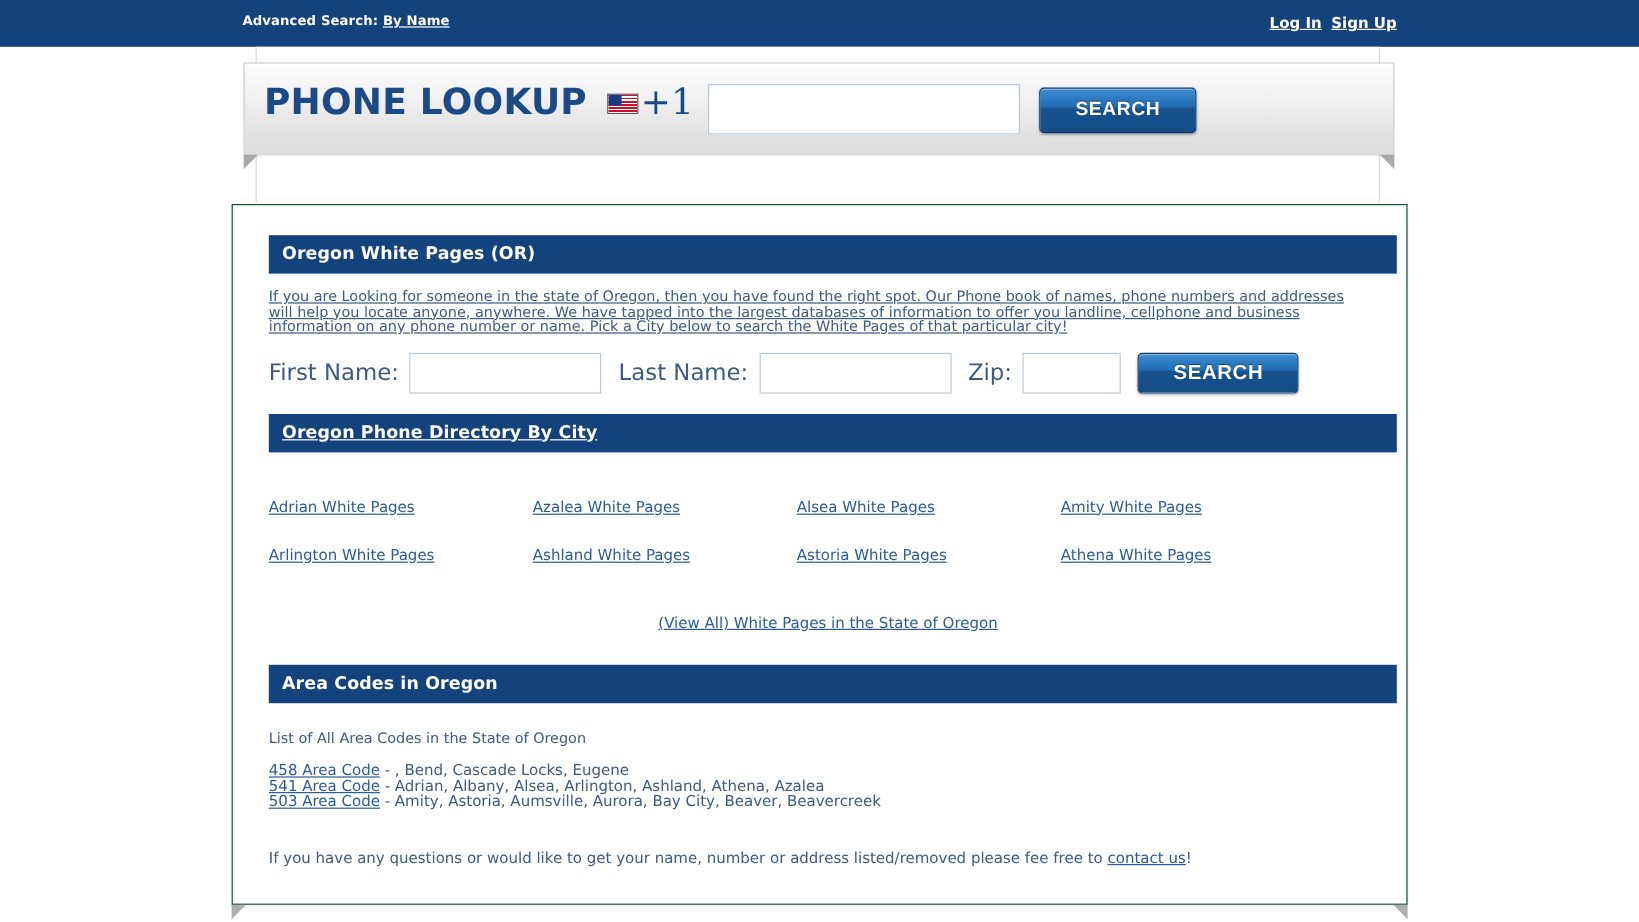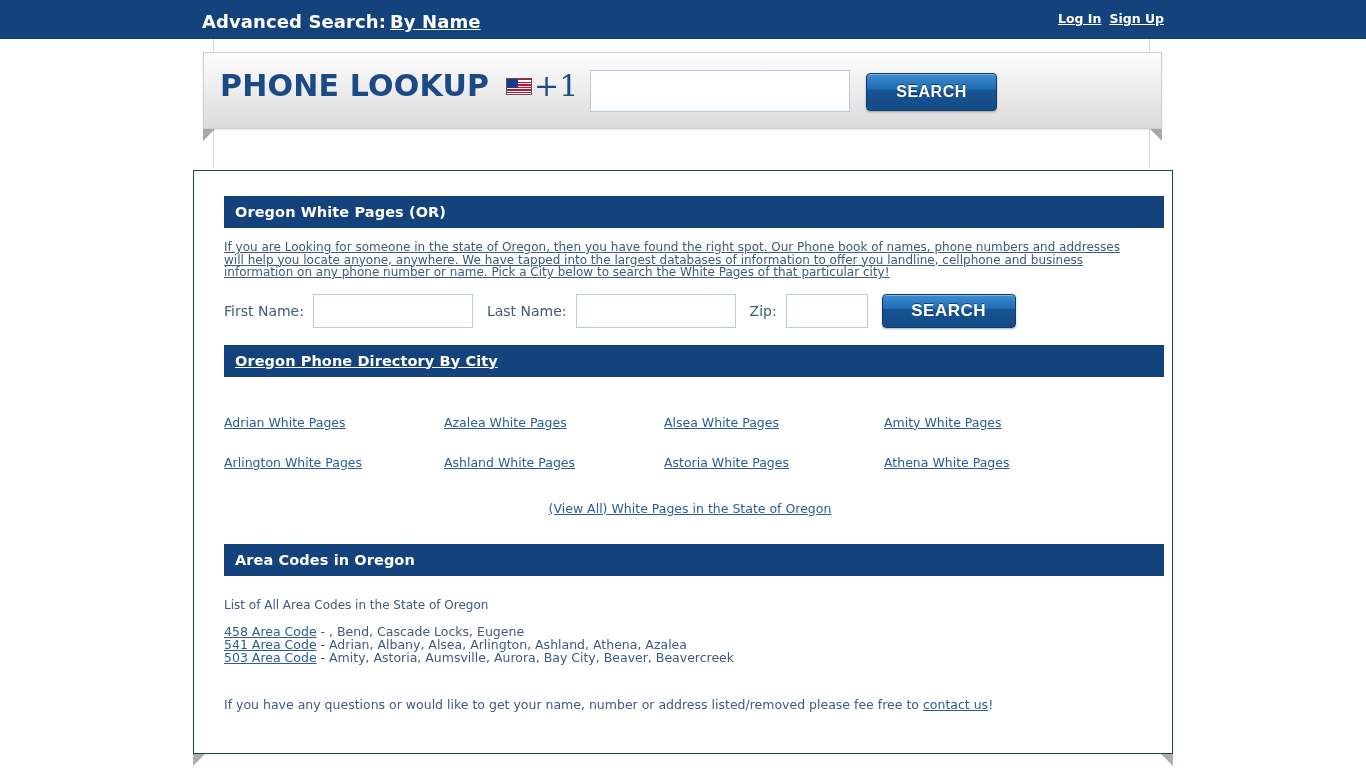--- a/index.html
+++ b/index.html
@@ -19,21 +19,21 @@
     background: #14427c;
     color: #ffffff;
   }
   .topbar-inner {
     position: relative;
     width: 1366px; height: 39px;
   }
   .adv-search {
     position: absolute;
     left: 202px; top: 11px;
-    font-size: 18px;
+    font-size: 11px;
     font-weight: bold;
     color: #ffffff;
     letter-spacing: 0.1px;
     white-space: nowrap;
   }
   .adv-search .lbl { font-weight: bold; }
   .adv-search a {
     color: #ffffff;
     text-decoration: underline;
     font-weight: bold;
@@ -224,21 +224,21 @@
 
   
   .name-row {
     margin-top: 13px;
     display: flex;
     align-items: center;
     height: 38px;
   }
   .name-row label {
     color: #3d5a80;
-    font-size: 14px;
+    font-size: 19px;
     font-weight: normal;
     white-space: nowrap;
   }
   .name-row input.txt {
     border: 1px solid #b6ccde;
     background: #ffffff;
     height: 34px;
     font-size: 14px;
     padding: 2px 6px;
     outline: none;
@@ -262,21 +262,21 @@
     grid-template-columns: 220px 220px 220px 220px;
     row-gap: 21px;
     padding-left: 0px;
   }
   .city-grid a, .viewall a, .ac-line a, .contact-line a {
     color: #2a5d96;
     font-size: 12.5px;
     text-decoration: underline;
   }
   .viewall {
-    margin-top: 27px;
+    margin-top: 37px;
     text-align: center;
     padding-right: 8px;
   }
   .viewall a { font-size: 12.5px; }
 
   .sec-header.area { margin-top: 27px; }
 
   .ac-intro {
     color: #3d5a80;
     font-size: 12px;

